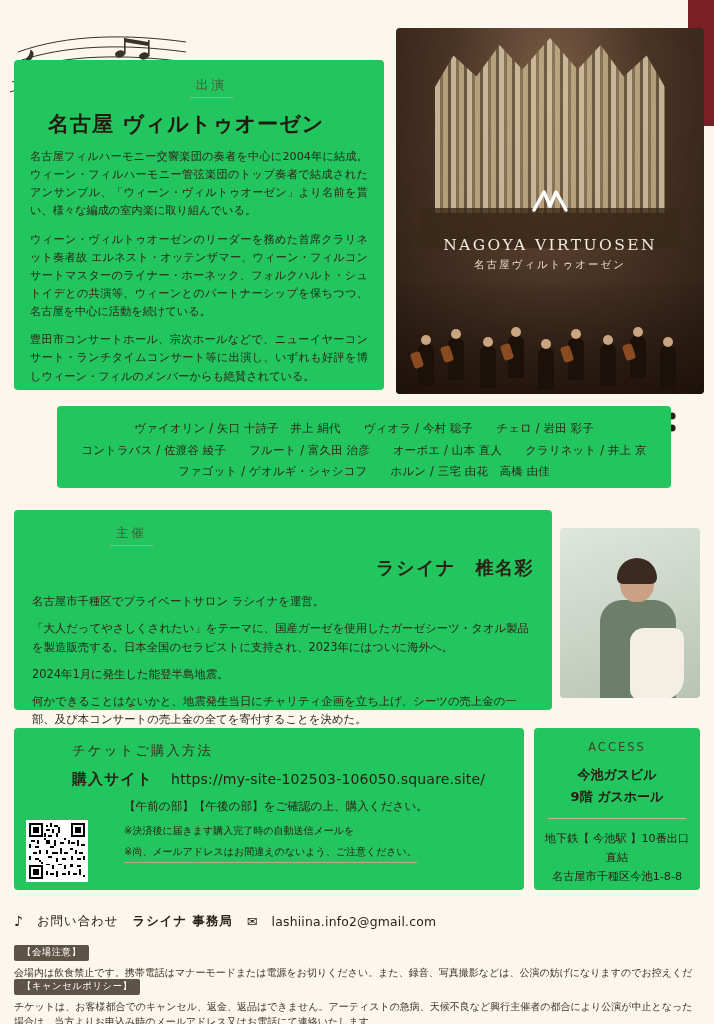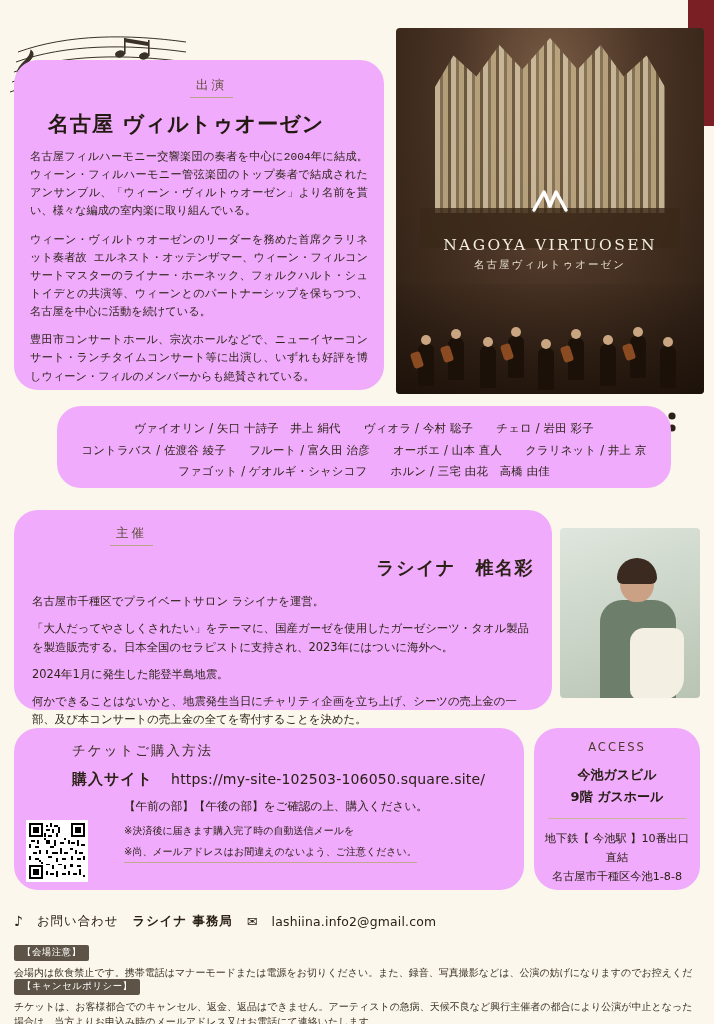--- a/index.html
+++ b/index.html
@@ -25,41 +25,40 @@
   
   .staff{
     position:absolute;left:8px;top:30px;width:180px;height:80px;
   }
   .clef-bottom{
     position:absolute;right:24px;top:398px;width:70px;height:60px;
   }
 
   
   .card{
-    background:#f0abfc;
-    border-radius:24px;
+    background:#22c55e;
+    border-radius:4px;
   }
   .perf-card{
     position:absolute;left:14px;top:60px;width:370px;height:330px;
     padding:14px 16px 10px 16px;box-sizing:border-box;
   }
   .tag{
     display:inline-block;
     font-size:12.5px;letter-spacing:3px;color:#5b4a36;
     padding:0 6px 3px 6px;border-bottom:1px solid #b9a383;
     margin-left:160px;
   }
   .perf-title{
     font-size:21px;font-weight:bold;margin:12px 0 10px 18px;letter-spacing:1px;
     color:#221a10;
   }
   .perf-p{
     font-size:11.2px;line-height:1.62;margin:8px 0 10px 0;color:#2e2519;
     text-align:justify;
-    font-family:Liberation Mono, monospace;
   }
 
   
   .photo{
     position:absolute;left:396px;top:28px;width:308px;height:366px;
     border-radius:4px;overflow:hidden;
     background:
       radial-gradient(ellipse at 50% 18%, #7a5d46 0%, #4a3425 45%, #2a1c12 100%);
   }
   .organ{

